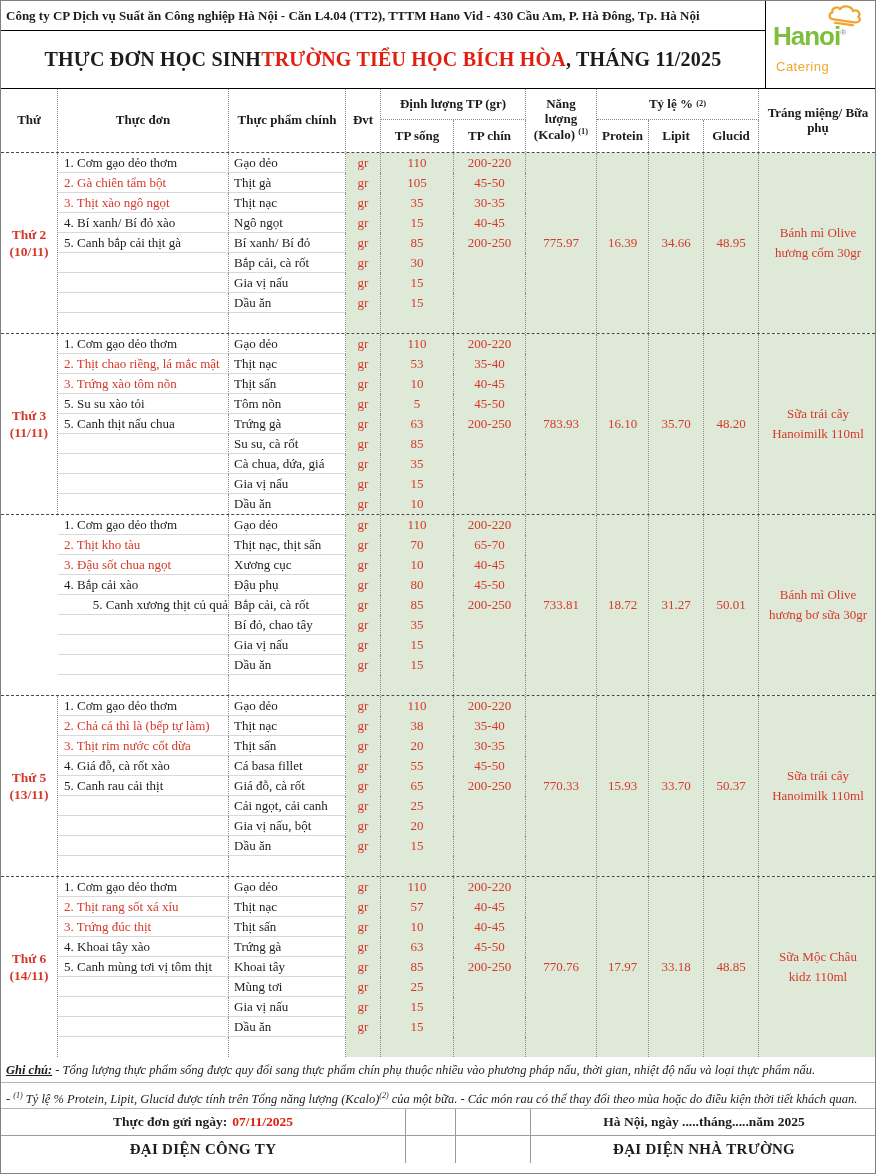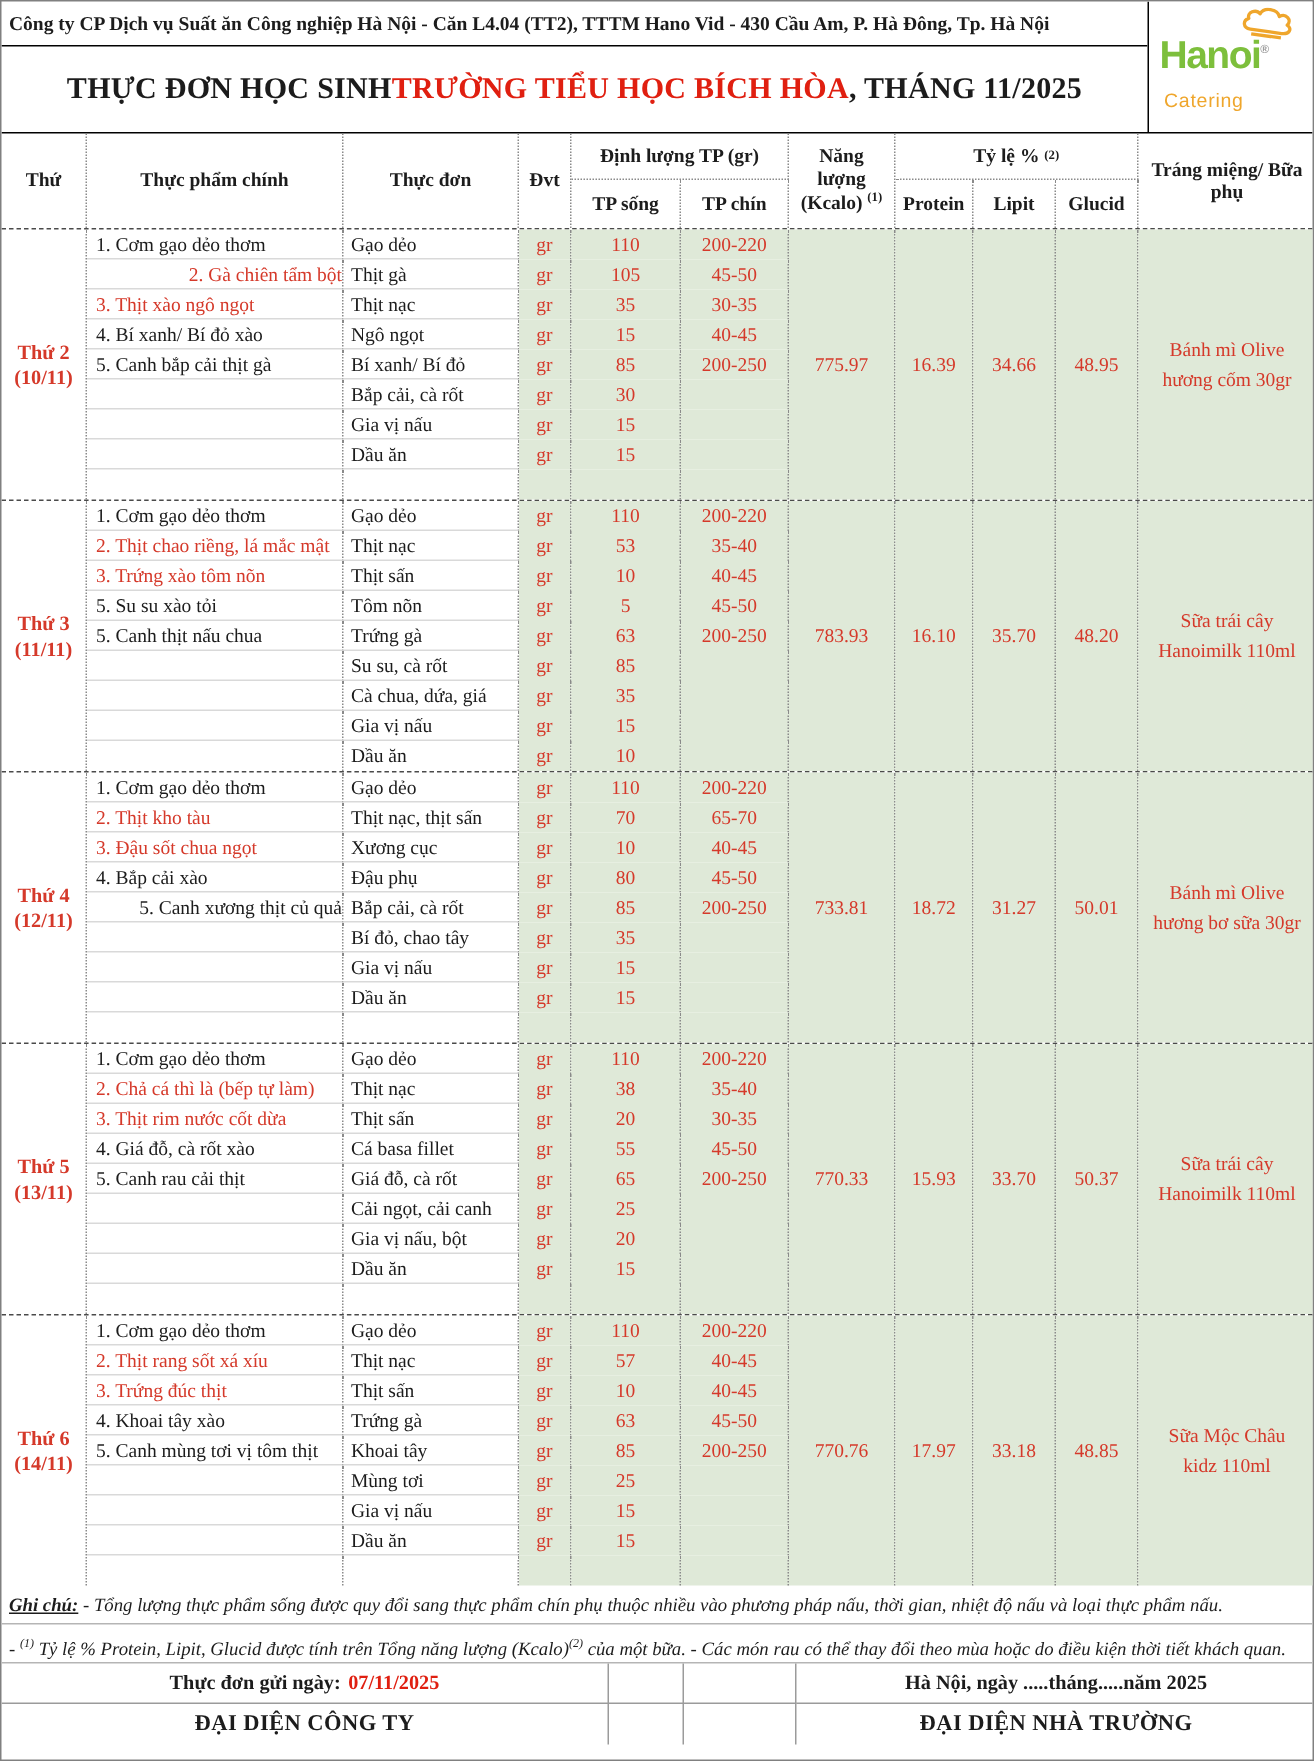--- a/index.html
+++ b/index.html
@@ -95,22 +95,22 @@
         <line x1="8" y1="19" x2="28" y2="19" stroke="#efa62c" stroke-width="2.2"></line>
       </svg>
       <div class="logo-word"><span>Hanoi</span><span class="logo-reg">®</span></div>
       <div class="logo-sub">Catering</div>
     </div>
   </div>
 
 
   <div class="thead">
     <div class="th rspan">Thứ</div>
+    <div class="th rspan">Thực đơn</div>
     <div class="th rspan">Thực phẩm chính</div>
-    <div class="th rspan">Thực đơn</div>
     <div class="th rspan">Đvt</div>
     <div class="th gb" style="grid-column:5/7">Định lượng TP (gr)</div>
     <div class="th rspan" style="grid-column:7">
       <div><span>Năng</span><br>
            <span>lượng</span><br>
            <span>(Kcalo)</span> <sup>(1)</sup></div>
     </div>
     <div class="th gb" style="grid-column:8/11">
       <span>Tỷ lệ %</span>&nbsp;<sup>(2)</sup>
     </div>
@@ -126,21 +126,21 @@
       <div class="day-block">
         <div class="c day-cell">
           <div class="">Thứ 2</div>
           <div class="">(10/11)</div>
         </div>
         <div class="c menu-cell" style="grid-area: 1 / 2;">1. Cơm gạo dẻo thơm</div>
         <div class="c ingr-cell" style="grid-area: 1 / 3;">Gạo dẻo</div>
         <div class="c green num-cell" style="grid-area: 1 / 4;">gr</div>
         <div class="c green num-cell" style="grid-area: 1 / 5;">110</div>
         <div class="c green num-cell" style="grid-area: 1 / 6;">200-220</div>
-        <div class="c menu-cell red-item" style="grid-area: 2 / 2; text-align: right;">2. Gà chiên tẩm bột</div>
+        <div class="c menu-cell red-item" style="grid-area: 2 / 2;">2. Gà chiên tẩm bột</div>
         <div class="c ingr-cell" style="grid-area: 2 / 3;">Thịt gà</div>
         <div class="c green num-cell" style="grid-area: 2 / 4;">gr</div>
         <div class="c green num-cell" style="grid-area: 2 / 5;">105</div>
         <div class="c green num-cell" style="grid-area: 2 / 6;">45-50</div>
         <div class="c menu-cell red-item" style="grid-area: 3 / 2;">3. Thịt xào ngô ngọt</div>
         <div class="c ingr-cell" style="grid-area: 3 / 3;">Thịt nạc</div>
         <div class="c green num-cell" style="grid-area: 3 / 4;">gr</div>
         <div class="c green num-cell" style="grid-area: 3 / 5;">35</div>
         <div class="c green num-cell" style="grid-area: 3 / 6;">30-35</div>
         <div class="c menu-cell" style="grid-area: 4 / 2;">4. Bí xanh/ Bí đỏ xào</div>
@@ -229,24 +229,20 @@
         <div class="c green num-cell" style="grid-area: 9 / 4;">gr</div>
         <div class="c green num-cell" style="grid-area: 9 / 5;">10</div>
         <div class="c green num-cell" style="grid-area: 9 / 6;"></div>
         <div class="c green merge" style="grid-column: 7;">783.93</div>
         <div class="c green merge" style="grid-column: 8;">16.10</div>
         <div class="c green merge" style="grid-column: 9;">35.70</div>
         <div class="c green merge" style="grid-column: 10;">48.20</div>
         <div class="c last green merge dessert" style="grid-column: 11;">Sữa trái cây Hanoimilk 110ml</div>
       </div>
       <div class="day-block">
-        <div class="c day-cell">
-          <div class="">Thứ 4</div>
-          <div class="">(12/11)</div>
-        </div>
         <div class="c menu-cell" style="grid-area: 1 / 2;">1. Cơm gạo dẻo thơm</div>
         <div class="c ingr-cell" style="grid-area: 1 / 3;">Gạo dẻo</div>
         <div class="c green num-cell" style="grid-area: 1 / 4;">gr</div>
         <div class="c green num-cell" style="grid-area: 1 / 5;">110</div>
         <div class="c green num-cell" style="grid-area: 1 / 6;">200-220</div>
         <div class="c menu-cell red-item" style="grid-area: 2 / 2;">2. Thịt kho tàu</div>
         <div class="c ingr-cell" style="grid-area: 2 / 3;">Thịt nạc, thịt sấn</div>
         <div class="c green num-cell" style="grid-area: 2 / 4;">gr</div>
         <div class="c green num-cell" style="grid-area: 2 / 5;">70</div>
         <div class="c green num-cell" style="grid-area: 2 / 6;">65-70</div>

